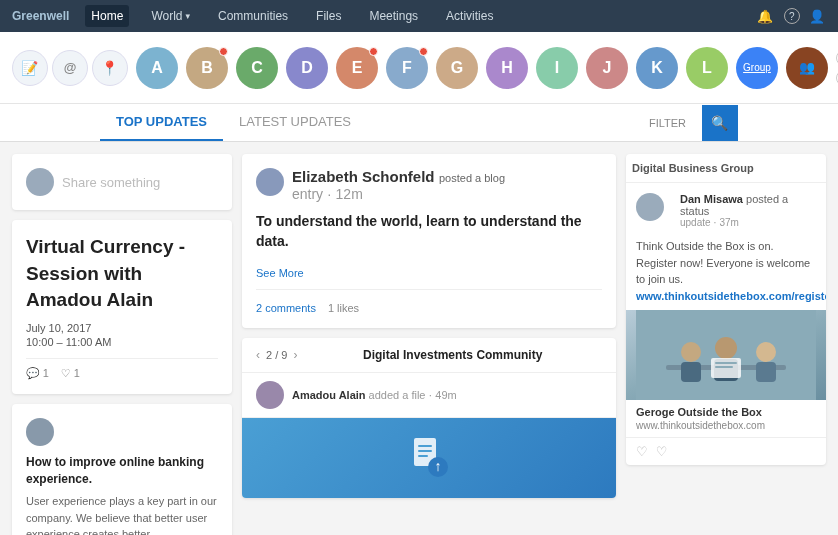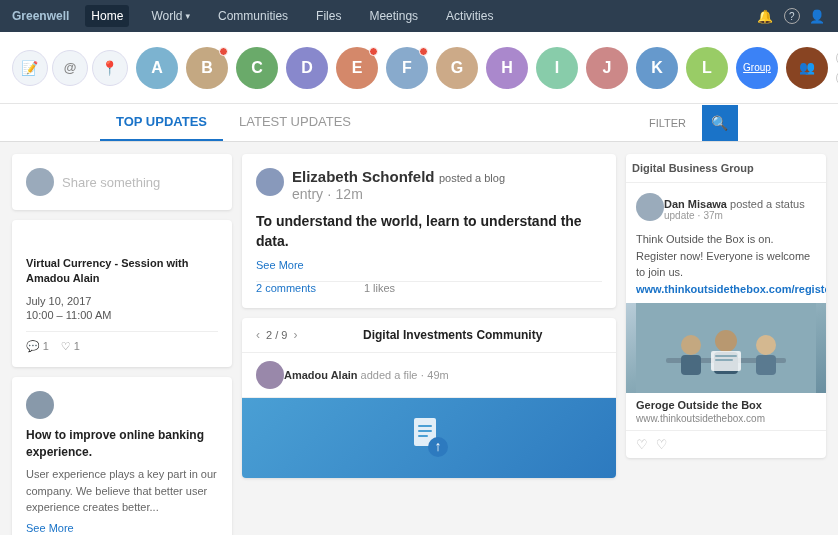--- a/index.html
+++ b/index.html
@@ -48,21 +48,21 @@
     .main { display: flex; gap: 0; padding: 12px; height: calc(535px - 32px - 72px - 38px); overflow: hidden; }
 
     
     .col-left { width: 220px; flex-shrink: 0; display: flex; flex-direction: column; gap: 10px; margin-right: 10px; }
     .card { background: #fff; border-radius: 4px; box-shadow: 0 1px 3px rgba(0,0,0,0.1); padding: 14px; }
     .share-box { display: flex; align-items: center; gap: 8px; }
     .share-avatar { width: 28px; height: 28px; border-radius: 50%; background: #c0bfbf; flex-shrink: 0; }
     .share-input { color: #bbb; font-size: 13px; }
 
     .event-card { }
-    .event-title { font-size: 11px; font-weight: 600; color: #222; line-height: 1.4; margin-bottom: 8px; margin-top: 22px; }
+    .event-title { font-size: 19px; font-weight: 600; color: #222; line-height: 1.4; margin-bottom: 8px; }
     .event-date { font-size: 11px; color: #555; margin-bottom: 2px; }
     .event-time { font-size: 11px; color: #555; margin-bottom: 10px; }
     .event-divider { border: none; border-top: 1px solid #eee; margin-bottom: 8px; }
     .event-actions { display: flex; align-items: center; gap: 12px; }
     .event-action { display: flex; align-items: center; gap: 3px; font-size: 11px; color: #888; cursor: pointer; }
 
     .blog-card { }
     .blog-meta { display: flex; align-items: flex-start; gap: 8px; margin-bottom: 8px; }
     .blog-avatar { width: 28px; height: 28px; border-radius: 50%; background: #aaa; flex-shrink: 0; }
     .blog-author { font-size: 11px; font-weight: 600; color: #333; }
@@ -72,45 +72,45 @@
     .blog-see-more { font-size: 11px; color: #1a73c8; cursor: pointer; }
 
     
     .col-mid { flex: 1; display: flex; flex-direction: column; gap: 10px; margin-right: 10px; }
     .post-card { background: #fff; border-radius: 4px; box-shadow: 0 1px 3px rgba(0,0,0,0.1); padding: 14px; }
     .post-header { display: flex; align-items: flex-start; gap: 8px; margin-bottom: 10px; }
     .post-avatar { width: 28px; height: 28px; border-radius: 50%; background: #aaa; flex-shrink: 0; }
     .post-author { font-size: 15px; font-weight: 600; color: #333; }
     .post-action-text { font-size: 11px; color: #666; }
     .post-time { font-size: 14px; color: #999; }
-    .post-title { font-size: 14px; font-weight: 700; color: #222; line-height: 1.4; margin-bottom: 8px; }
+    .post-title { font-size: 14px; font-weight: 700; color: #222; line-height: 1.4; margin-bottom: 16px; }
     .post-body { font-size: 11px; color: #555; line-height: 1.5; margin-bottom: 8px; }
     .see-more { font-size: 11px; color: #1a73c8; cursor: pointer; margin-bottom: 10px; }
-    .post-footer { border-top: 1px solid #eee; padding-top: 0; display: flex; align-items: center; gap: 24px; }
-    .post-stat { font-size: 11px; color: #888; cursor: pointer; margin-left: 24px; }
+    .post-footer { border-top: 1px solid #eee; padding-top: 12px; display: flex; align-items: center; gap: 12px; }
+    .post-stat { font-size: 11px; color: #888; cursor: pointer; }
     .post-stat-link { font-size: 11px; color: #1a73c8; cursor: pointer; }
 
     .community-card { background: #fff; border-radius: 4px; box-shadow: 0 1px 3px rgba(0,0,0,0.1); overflow: hidden; }
     .community-header { display: flex; align-items: center; padding: 10px 14px; gap: 6px; border-bottom: 1px solid #eee; }
     .community-nav { color: #999; font-size: 12px; cursor: pointer; }
     .community-page { font-size: 11px; color: #666; }
     .community-nav-right { color: #999; font-size: 12px; cursor: pointer; }
     .community-title { font-size: 12px; font-weight: 600; color: #222; text-align: center; flex: 1; }
-    .community-item { display: flex; align-items: center; padding: 8px 14px; border-bottom: 1px solid #eee; }
+    .community-item { display: flex; align-items: center; gap: 8px; padding: 8px 14px; border-bottom: 1px solid #eee; }
     .community-item-avatar { width: 28px; height: 28px; border-radius: 50%; background: #aaa; flex-shrink: 0; }
     .community-item-info { font-size: 11px; }
     .community-item-author { font-weight: 600; color: #333; }
     .community-item-sub { color: #999; }
     .community-image { height: 80px; background: linear-gradient(135deg, #4a9fd4, #2d7abf); display: flex; align-items: center; justify-content: center; }
 
     
     .col-right { width: 200px; flex-shrink: 0; }
     .right-card { background: #fff; border-radius: 4px; box-shadow: 0 1px 3px rgba(0,0,0,0.1); overflow: hidden; }
     .right-card-header { font-size: 11px; font-weight: 600; color: #555; padding: 8px 6px; border-bottom: 1px solid #eee; }
-    .status-post { padding: 10px; display: flex; gap: 0; align-items: flex-end; }
+    .status-post { padding: 10px; display: flex; gap: 16px; }
     .status-avatar { width: 28px; height: 28px; border-radius: 50%; background: #aaa; flex-shrink: 0; }
     .status-info { font-size: 11px; }
     .status-author { font-weight: 600; color: #333; }
     .status-action { color: #666; }
     .status-time { color: #999; font-size: 10px; }
     .status-body { font-size: 11px; color: #555; line-height: 1.5; padding: 0 10px 6px; }
     .status-link { font-size: 11px; color: #1a73c8; font-weight: 600; }
     .status-image { width: 100%; height: 90px; background: #c8d4dc; overflow: hidden; display: flex; align-items: center; justify-content: center; }
     .status-image-inner { width: 100%; height: 100%; background: linear-gradient(160deg, #b8ccd8 0%, #8aabb8 50%, #6a8fa0 100%); display: flex; align-items: center; justify-content: center; }
     .status-title { font-size: 11px; font-weight: 600; color: #333; padding: 6px 10px 2px; }

